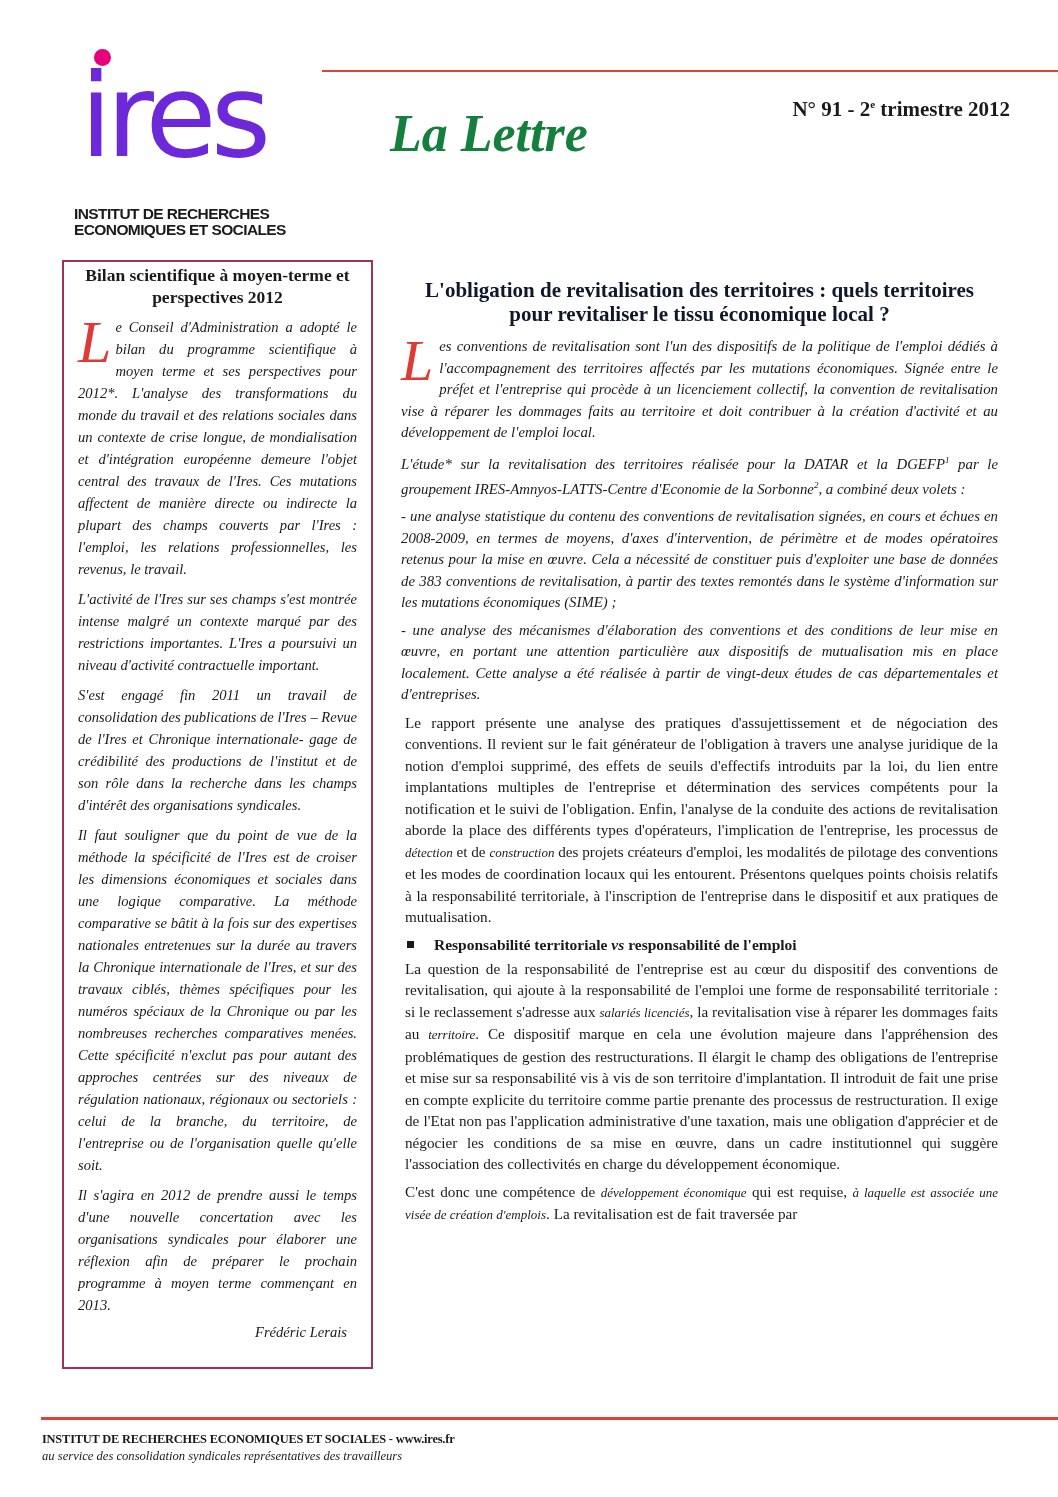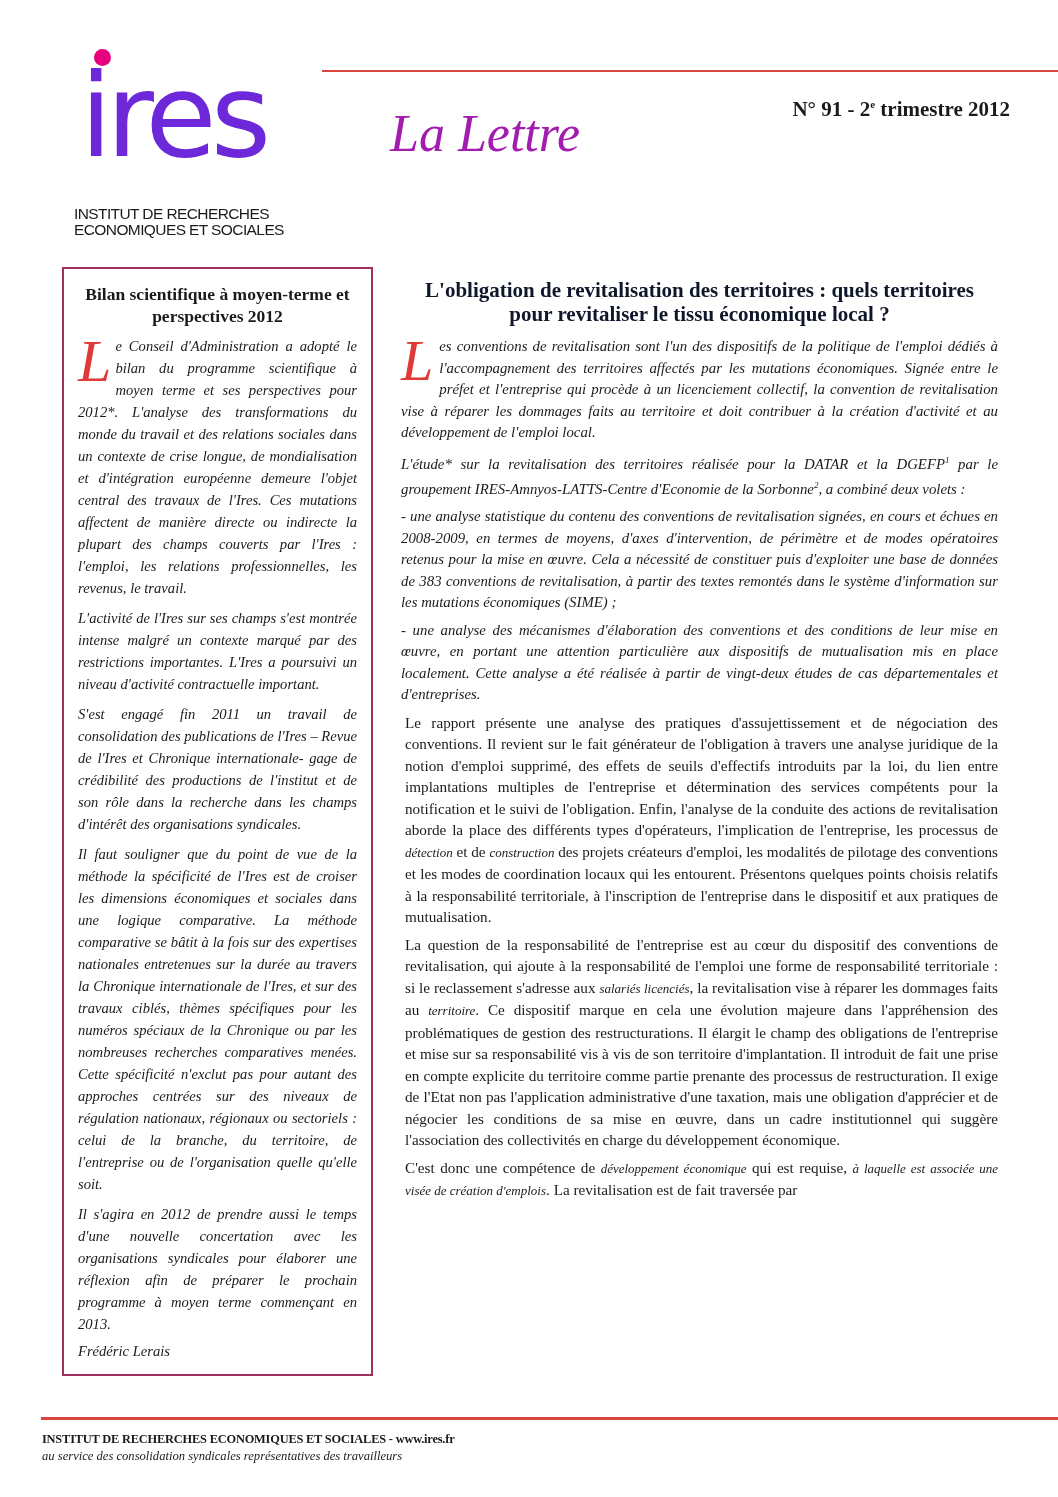--- a/index.html
+++ b/index.html
@@ -5,39 +5,39 @@
   html, body { margin: 0; padding: 0; background: #ffffff; }
   body { width: 1058px; height: 1497px; position: relative; overflow: hidden;
          font-family: "Liberation Serif", "DejaVu Serif", serif; color: #1a1a1a; }
 
   
   .logo { position: absolute; left: 72px; top: 40px; width: 200px; height: 190px; }
   .logo-dot { position: absolute; left: 22px; top: 9px; width: 17px; height: 17px; border-radius: 50%; background: #e6007e; }
   .logo-word { position: absolute; left: 8px; top: 18px; font-family: "DejaVu Sans", sans-serif;
                font-size: 116px; line-height: 1; letter-spacing: -6px; color: #6d28d9; font-weight: 400; }
   .logo-sub { position: absolute; left: 2px; top: 166px; font-family: "Liberation Sans", sans-serif;
-              font-weight: 400; font-size: 15.5px; line-height: 16px; letter-spacing: -0.6px; color: #1a1a1a; white-space: nowrap; }
+              font-weight: 700; font-size: 15.5px; line-height: 16px; letter-spacing: -0.6px; color: #1a1a1a; white-space: nowrap; }
 
   .header-rule { position: absolute; left: 322px; right: 0; top: 70px; height: 2px; background: #d9443f; }
   .la-lettre { position: absolute; left: 390px; top: 108px; font-family: "Liberation Serif", serif; font-style: italic;
-               font-size: 52px; color: #a21caf; line-height: 1; }
+               font-size: 52px; color: #15803d; line-height: 1; font-weight: bold; }
   .issue { position: absolute; right: 48px; top: 97px; font-family: "Liberation Serif", serif; font-weight: 700;
            font-size: 21px; color: #1a1a1a; white-space: nowrap; }
   .issue sup { font-size: 11px; vertical-align: super; line-height: 0; }
 
   
-  .sidebar { position: absolute; left: 62px; top: 267px; width: 311px; height: 1109px;
-             border: 2px solid #a2305f; box-sizing: border-box; padding: 14px 14px 10px 14px; }
+  .sidebar { position: absolute; left: 62px; top: 260px; width: 311px; height: 1109px;
+             border: 2px solid #a2305f; box-sizing: border-box; padding: 2px 14px 10px 14px; }
   .sb-title { font-family: "Liberation Serif", serif; font-weight: 700; font-size: 17.5px; line-height: 22px;
               text-align: center; margin: 0 0 8px 0; color: #1a1a1a; }
   .sb-p { font-family: "Liberation Serif", serif; font-style: italic; font-size: 14.6px; line-height: 22px;
           text-align: justify; margin: 0 0 8px 0; color: #1a1a1a; hyphens: auto; }
   .dropcap { float: left; font-family: "Liberation Serif", serif; font-style: italic; color: #e03a36;
              font-size: 60px; line-height: 44px; margin: 4px 4px 0 0; }
-  .sb-sign { font-family: "Liberation Serif", serif; font-style: italic; font-size: 14.6px; text-align: left;
+  .sb-sign { font-family: "Liberation Serif", serif; font-style: italic; font-size: 14.6px; text-align: right;
              margin: 4px 10px 0 0; }
   .sb-note { font-family: "Liberation Serif", serif; font-style: italic; font-size: 14.6px; line-height: 22px;
              text-align: justify; margin: 0; }
 
   
   .main { position: absolute; left: 401px; top: 278px; width: 597px; }
   .art-title { font-family: "Liberation Serif", serif; font-weight: 700; font-size: 21px; line-height: 24px;
                text-align: center; margin: 0 0 10px 0; color: #0f172a; }
   .lead { font-family: "Liberation Serif", serif; font-style: italic; font-size: 14.8px; line-height: 21.5px;
           text-align: justify; margin: 0 0 6px 0; }
@@ -84,19 +84,20 @@
   <div class="sb-sign">Frédéric Lerais</div>
 </div>
 
 <div class="main">
   <h1 class="art-title">L'obligation de revitalisation des territoires : quels territoires pour revitaliser le tissu économique local ?</h1>
   <p class="lead"><span class="dropcap">L</span><span>es conventions de revitalisation sont l'un des dispositifs de la politique de l'emploi dédiés à l'accompagnement des territoires affectés par les mutations économiques. Signée entre le préfet et l'entreprise qui procède à un licenciement collectif, la convention de revitalisation vise à réparer les dommages faits au territoire et doit contribuer à la création d'activité et au développement de l'emploi local.</span></p>
   <p class="ip"><span>L'étude* sur la revitalisation des territoires réalisée pour la DATAR et la DGEFP</span><sup>1</sup><span> par le groupement IRES-Amnyos-LATTS-Centre d'Economie de la Sorbonne</span><sup>2</sup><span>, a combiné deux volets :</span></p>
   <p class="ip">- une analyse statistique du contenu des conventions de revitalisation signées, en cours et échues en 2008-2009, en termes de moyens, d'axes d'intervention, de périmètre et de modes opératoires retenus pour la mise en œuvre. Cela a nécessité de constituer puis d'exploiter une base de données de 383 conventions de revitalisation, à partir des textes remontés dans le système d'information sur les mutations économiques (SIME) ;</p>
   <p class="ip">- une analyse des mécanismes d'élaboration des conventions et des conditions de leur mise en œuvre, en portant une attention particulière aux dispositifs de mutualisation mis en place localement. Cette analyse a été réalisée à partir de vingt-deux études de cas départementales et d'entreprises.</p>
   <p class="bp"><span>Le rapport présente une analyse des pratiques d'assujettissement et de négociation des conventions. Il revient sur le fait générateur de l'obligation à travers une analyse juridique de la notion d'emploi supprimé, des effets de seuils d'effectifs introduits par la loi, du lien entre implantations multiples de l'entreprise et détermination des services compétents pour la notification et le suivi de l'obligation. Enfin, l'analyse de la conduite des actions de revitalisation aborde la place des différents types d'opérateurs, l'implication de l'entreprise, les processus de </span><em>détection</em><span> et de </span><em>construction</em><span> des projets créateurs d'emploi, les modalités de pilotage des conventions et les modes de coordination locaux qui les entourent. Présentons quelques points choisis relatifs à la responsabilité territoriale, à l'inscription de l'entreprise dans le dispositif et aux pratiques de mutualisation.</span></p>
+  <div class="section-head"><span class="square"></span><span>Responsabilité territoriale </span>&nbsp;<em>vs</em>&nbsp;<span> responsabilité de l'emploi</span></div>
   <p class="bp"><span>La question de la responsabilité de l'entreprise est au cœur du dispositif des conventions de revitalisation, qui ajoute à la responsabilité de l'emploi une forme de responsabilité territoriale : si le reclassement s'adresse aux </span><em>salariés licenciés</em><span>, la revitalisation vise à réparer les dommages faits au </span><em>territoire</em><span>. Ce dispositif marque en cela une évolution majeure dans l'appréhension des problématiques de gestion des restructurations. Il élargit le champ des obligations de l'entreprise et mise sur sa responsabilité vis à vis de son territoire d'implantation. Il introduit de fait une prise en compte explicite du territoire comme partie prenante des processus de restructuration. Il exige de l'Etat non pas l'application administrative d'une taxation, mais une obligation d'apprécier et de négocier les conditions de sa mise en œuvre, dans un cadre institutionnel qui suggère l'association des collectivités en charge du développement économique.</span></p>
   <p class="bp"><span>C'est donc une compétence de </span><em>développement économique</em><span> qui est requise, </span><em>à laquelle est associée une visée de création d'emplois</em><span>. La revitalisation est de fait traversée par</span></p>
 </div>
 
 <div class="footer-rule"></div>
 <div class="footer-1">INSTITUT DE RECHERCHES ECONOMIQUES ET SOCIALES  - www.ires.fr</div>
 <div class="footer-2">au service des consolidation syndicales représentatives des travailleurs</div>
 
 </body></html>

